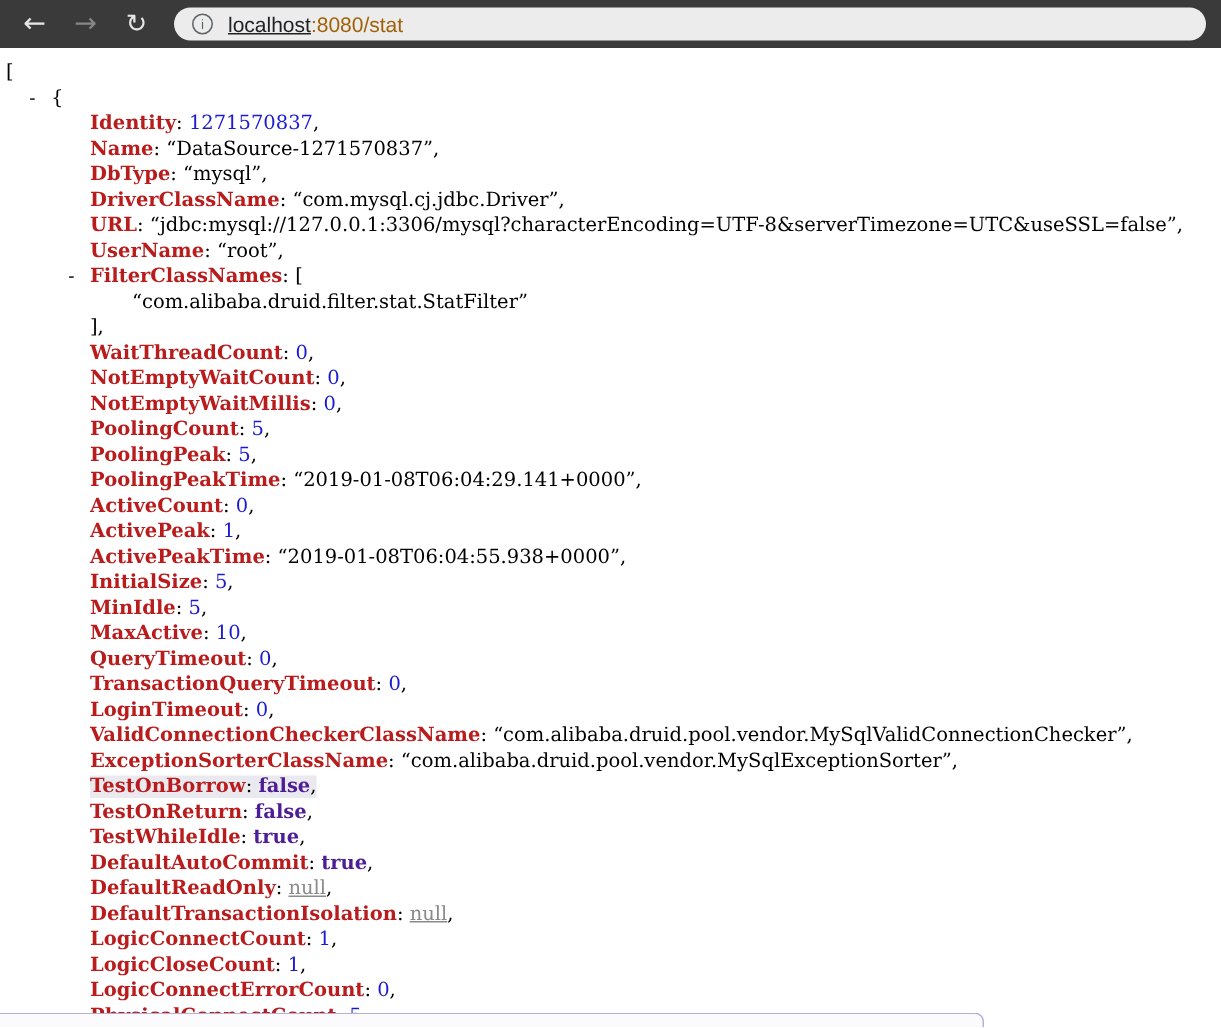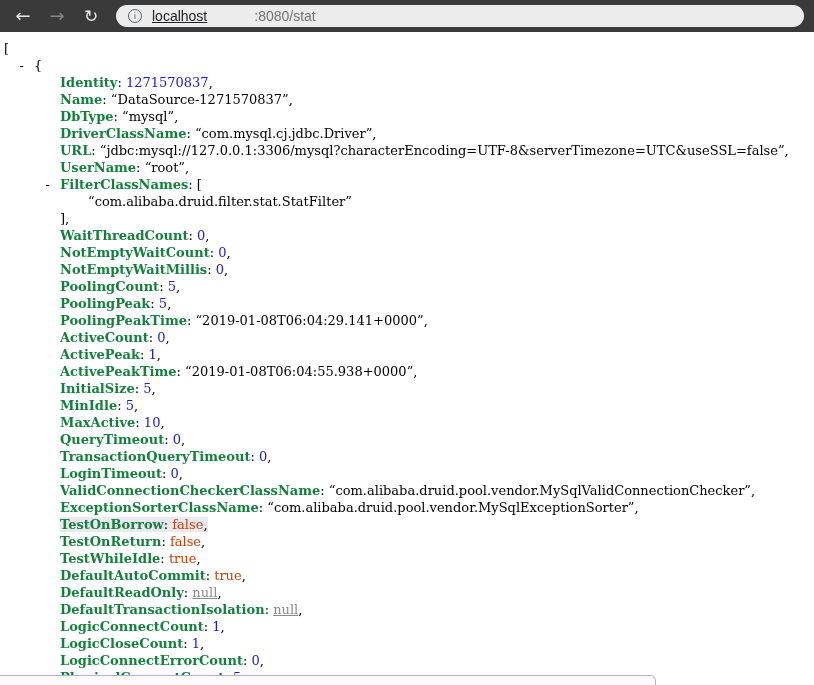--- a/index.html
+++ b/index.html
@@ -24,31 +24,31 @@
     display:flex;align-items:center;padding:0 12px;
     font-family:"Liberation Sans",sans-serif;font-size:14px;cursor:text;
   }
   .info-circ{
     width:12px;height:12px;border:1.5px solid #5f6368;border-radius:50%;
     display:flex;align-items:center;justify-content:center;flex:0 0 auto;
     font-size:9px;font-style:normal;color:#5f6368;margin-right:10px;
     font-family:"Liberation Sans",sans-serif;cursor:pointer;
   }
   .url-host{color:#202124;text-decoration:underline;}
-  .url-rest{color:#737373;padding-left:47px;}
+  .url-rest{color:#a16207;}
   
   .content{
     padding-top:8px;font-size:13px;line-height:17px;white-space:pre;
     color:#000;
   }
   .line{height:17px;}
-  .tok-k{font-weight:bold;color:#15803d;}
+  .tok-k{font-weight:bold;color:#b91c1c;}
   .tok-n{color:#1b1bd1;}
   .tok-s{color:#000000;}
-  .tok-b{color:#c2410c;}
+  .tok-b{color:#4c1d95;font-weight:bold;}
   .tok-x{color:#8a8a8a;text-decoration:underline;}
   .tok-p{color:#000000;}
   .toggle{
     display:inline-block;width:16px;color:#000;cursor:pointer;
     font-family:"DejaVu Sans Mono",monospace;font-size:12px;
   }
   .hl{background:#e9e9ef;}
   
   .bubble{
     position:absolute;left:0;bottom:0;width:656px;height:10px;

